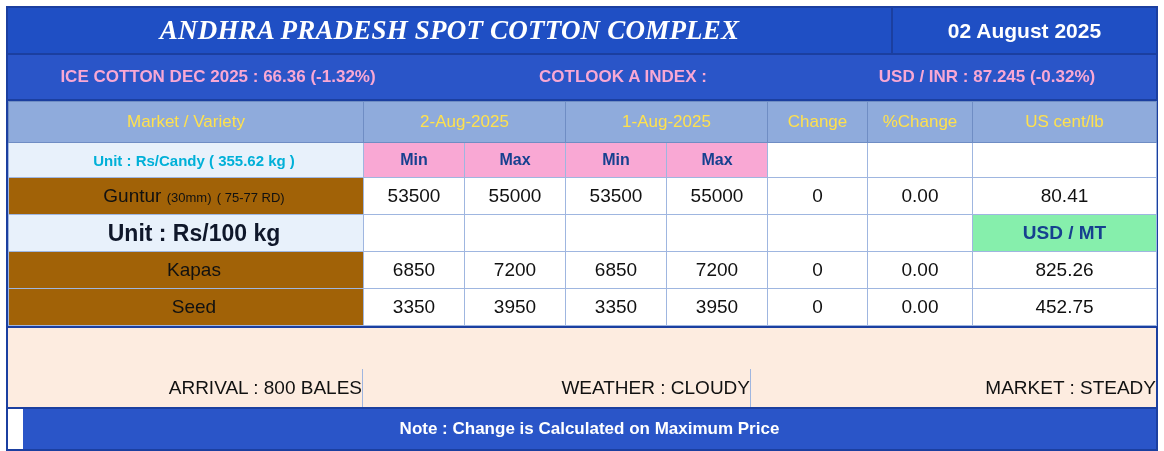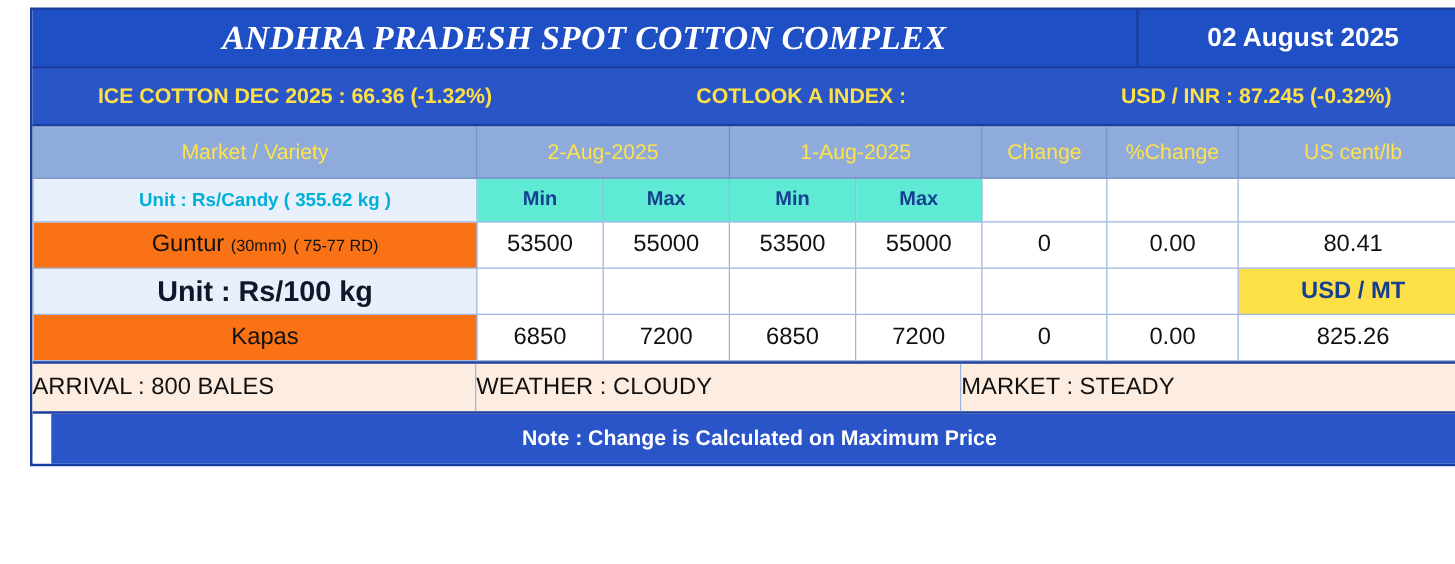--- a/index.html
+++ b/index.html
@@ -7,21 +7,21 @@
     padding: 0;
     background: #ffffff;
     font-family: "Liberation Sans", sans-serif;
   }
   #page {
     width: 1164px;
     height: 451px;
     box-sizing: border-box;
     position: relative;
     background: #ffffff;
-    padding: 6px 6px 6px 24px;
+    padding: 6px 6px 6px 6px;
   }
   .board {
     width: 1152px;
     border: 2px solid #1b3fa0;
     box-sizing: border-box;
   }
   
   .title-row {
     display: flex;
     background: #1f4fc4;
@@ -47,21 +47,21 @@
     text-align: center;
     padding: 11px 0 7px 0;
     border-left: 2px solid #1b3fa0;
     box-sizing: border-box;
   }
   
   .idx-row {
     display: flex;
     background: #2a55c8;
     border-bottom: 2px solid #1b3fa0;
-    color: #fde047;
+    color: #f9a8d4;
     font-weight: bold;
     font-size: 17px;
   }
   .idx-cell {
     padding: 12px 0;
     text-align: center;
   }
   .idx-1 { flex: 0 0 420px; }
   .idx-2 { flex: 0 0 390px; }
   .idx-3 { flex: 1 1 auto; }
@@ -79,21 +79,21 @@
   }
   .hdr {
     background: #8fabdc;
     color: #ffe14d;
     font-weight: normal;
     font-size: 17px;
     height: 40px;
     border: 1px solid #6f8dc4 !important;
   }
   .subhdr {
-    background: #5eead4;
+    background: #f9a8d4;
     color: #16408f;
     font-weight: bold;
     font-size: 16px;
     height: 34px;
   }
   .unit-cell {
     background: #e8f1fb;
     color: #00b0d8;
     font-weight: bold;
     font-size: 15px;
@@ -101,58 +101,59 @@
     padding-left: 16px !important;
     height: 34px;
   }
   .unit-cell.big {
     color: #0f172a;
     font-size: 23px;
     font-weight: bold;
   }
   .blank-cell { background: #ffffff; }
   .name-cell {
-    background: #f97316;
+    background: #a16207;
     text-align: left;
     padding-left: 16px !important;
     font-size: 19px;
     color: #111111;
     height: 36px;
   }
   .name-cell .sub {
     font-size: 13px;
     color: #111111;
   }
   .val {
     background: #ffffff;
     font-size: 19px;
     color: #111111;
     height: 36px;
   }
   .usd-mt {
-    background: #fde047;
+    background: #86efac;
     color: #16408f;
     font-weight: bold;
     font-size: 19px;
     height: 36px;
   }
   
   .foot-row {
     display: flex;
     background: #fdece0;
     border-top: 2px solid #1b3fa0;
     border-bottom: 2px solid #1b3fa0;
   }
   .foot-cell {
-    text-align: left;
+    text-align: right;
     font-size: 19px;
     color: #111111;
     padding: 8px 0;
     border-right: 1px solid #9fb6e0;
     box-sizing: border-box;
+    margin-top: 41px;
   }
   .foot-cell:last-child { border-right: none; }
   .f1 { flex: 0 0 355px; }
   .f2 { flex: 0 0 405px; }
   .f3 { flex: 1 1 auto; }
   .note-row {
     background: #2a55c8;
     color: #ffffff;
     font-weight: bold;
     font-size: 17px;
@@ -243,20 +244,32 @@
           </td>
           <td class="val">6850</td>
           <td class="val">7200</td>
           <td class="val">6850</td>
           <td class="val">7200</td>
           <td class="val">0</td>
           <td class="val">0.00</td>
           <td class="val">825.26</td>
         </tr>
 
+        <tr>
+          <td class="name-cell">
+            <span>Seed</span>
+          </td>
+          <td class="val">3350</td>
+          <td class="val">3950</td>
+          <td class="val">3350</td>
+          <td class="val">3950</td>
+          <td class="val">0</td>
+          <td class="val">0.00</td>
+          <td class="val">452.75</td>
+        </tr>
       </tbody>
     </table>
 
     <div class="foot-row">
       <div class="foot-cell f1">ARRIVAL : 800 BALES</div>
       <div class="foot-cell f3">WEATHER : CLOUDY</div>
       <div class="foot-cell f2">MARKET : STEADY</div>
     </div>
 
     <div class="note-row">Note : Change is Calculated on Maximum Price</div>

